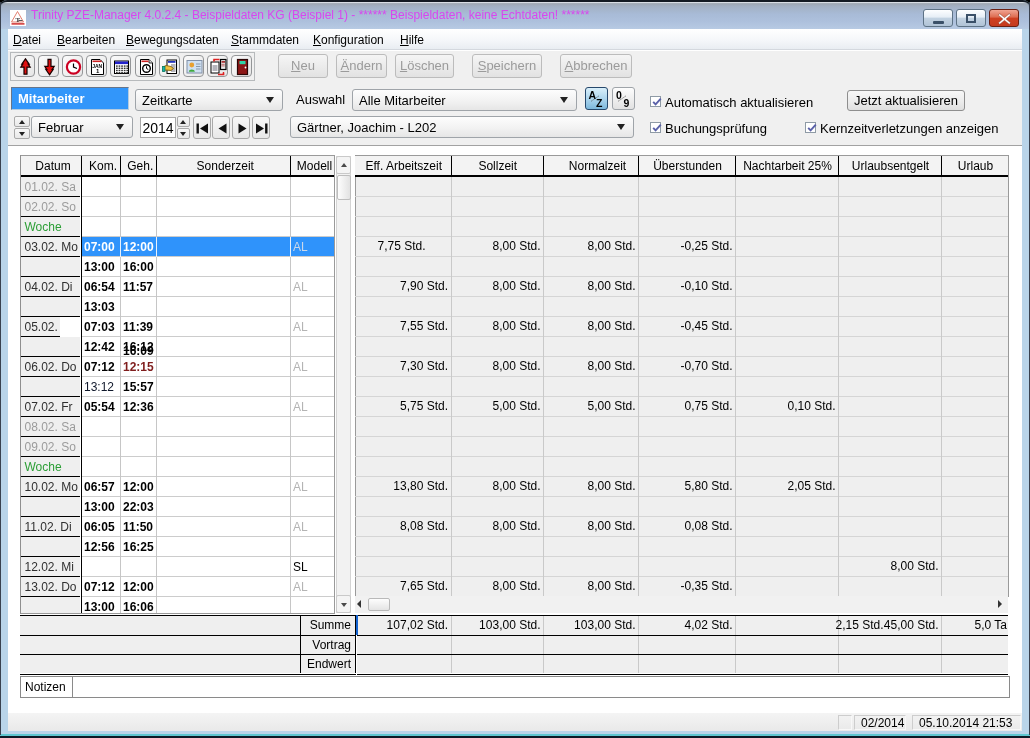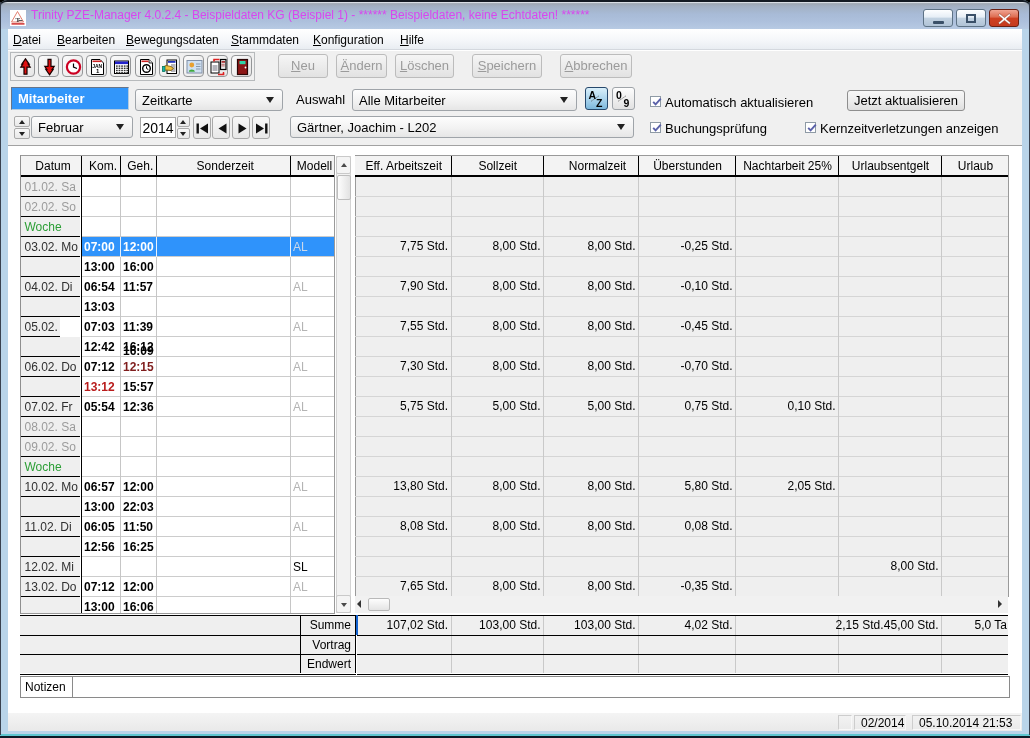--- a/index.html
+++ b/index.html
@@ -335,21 +335,21 @@
 <div class="a" style="left:73px;top:327.0px;width:253px;height:1px;background:#cccccc;"></div>
 <div class="a" style="left:76px;top:308.0px;height:20.0px;font-size:12px;font-weight:bold;color:#000;line-height:20.0px;overflow:hidden;">12:42</div>
 <div class="a" style="left:115px;top:308.0px;height:20.0px;font-size:12px;font-weight:bold;color:#000;line-height:20.0px;overflow:hidden;">16:12</div>
 <div class="a" style="left:12px;top:328.0px;width:60px;height:20.0px;background:#efefef;border-bottom:1px solid #000;font-size:12px;color:#303030;line-height:20.0px;padding-left:4.5px;white-space:nowrap;overflow:hidden;">06.02. Do</div>
 <div class="a" style="left:73px;top:347.0px;width:253px;height:1px;background:#cccccc;"></div>
 <div class="a" style="left:76px;top:328.0px;height:20.0px;font-size:12px;font-weight:bold;color:#000;line-height:20.0px;overflow:hidden;">07:12</div>
 <div class="a" style="left:115px;top:328.0px;height:20.0px;font-size:12px;font-weight:bold;color:#7f1d1d;line-height:20.0px;overflow:hidden;">12:15</div>
 <div class="a" style="left:285px;top:328.0px;font-size:12px;color:#b4b4b4;line-height:20.0px;">AL</div>
 <div class="a" style="left:12px;top:348.0px;width:60px;height:20.0px;background:#efefef;border-bottom:1px solid #000;font-size:12px;color:#303030;line-height:20.0px;padding-left:4.5px;white-space:nowrap;overflow:hidden;"></div>
 <div class="a" style="left:73px;top:367.0px;width:253px;height:1px;background:#cccccc;"></div>
-<div class="a" style="left:76px;top:348.0px;height:20.0px;font-size:12px;font-weight:bold;color:#b91c1c;line-height:20.0px;overflow:hidden;">13:12</div>
+<div class="a" style="left:76px;top:348.0px;height:20.0px;font-size:12px;font-weight:normal;color:#0f172a;line-height:20.0px;overflow:hidden;">13:12</div>
 <div class="a" style="left:115px;top:348.0px;height:20.0px;font-size:12px;font-weight:bold;color:#000;line-height:20.0px;overflow:hidden;">15:57</div>
 <div class="a" style="left:12px;top:368.0px;width:60px;height:20.0px;background:#efefef;border-bottom:1px solid #000;font-size:12px;color:#303030;line-height:20.0px;padding-left:4.5px;white-space:nowrap;overflow:hidden;">07.02. Fr</div>
 <div class="a" style="left:73px;top:387.0px;width:253px;height:1px;background:#cccccc;"></div>
 <div class="a" style="left:76px;top:368.0px;height:20.0px;font-size:12px;font-weight:bold;color:#000;line-height:20.0px;overflow:hidden;">05:54</div>
 <div class="a" style="left:115px;top:368.0px;height:20.0px;font-size:12px;font-weight:bold;color:#000;line-height:20.0px;overflow:hidden;">12:36</div>
 <div class="a" style="left:285px;top:368.0px;font-size:12px;color:#b4b4b4;line-height:20.0px;">AL</div>
 <div class="a" style="left:12px;top:388.0px;width:60px;height:20.0px;background:#efefef;border-bottom:1px solid #000;font-size:12px;color:#9b9b9b;line-height:20.0px;padding-left:4.5px;white-space:nowrap;overflow:hidden;">08.02. Sa</div>
 <div class="a" style="left:73px;top:407.0px;width:253px;height:1px;background:#cccccc;"></div>
 <div class="a" style="left:12px;top:408.0px;width:60px;height:20.0px;background:#efefef;border-bottom:1px solid #000;font-size:12px;color:#9b9b9b;line-height:20.0px;padding-left:4.5px;white-space:nowrap;overflow:hidden;">09.02. So</div>
 <div class="a" style="left:73px;top:427.0px;width:253px;height:1px;background:#cccccc;"></div>
@@ -435,21 +435,21 @@
 <div class="a" style="left:347px;top:487.0px;width:653px;height:1px;background:#d5d5d5;"></div>
 <div class="a" style="left:347px;top:507.0px;width:653px;height:1px;background:#d5d5d5;"></div>
 <div class="a" style="left:347px;top:527.0px;width:653px;height:1px;background:#d5d5d5;"></div>
 <div class="a" style="left:347px;top:547.0px;width:653px;height:1px;background:#d5d5d5;"></div>
 <div class="a" style="left:442.5px;top:148px;width:1px;height:419px;background:#c9c9c9;"></div>
 <div class="a" style="left:535px;top:148px;width:1px;height:419px;background:#c9c9c9;"></div>
 <div class="a" style="left:630px;top:148px;width:1px;height:419px;background:#c9c9c9;"></div>
 <div class="a" style="left:727px;top:148px;width:1px;height:419px;background:#c9c9c9;"></div>
 <div class="a" style="left:830px;top:148px;width:1px;height:419px;background:#c9c9c9;"></div>
 <div class="a" style="left:933px;top:148px;width:1px;height:419px;background:#c9c9c9;"></div>
-<div class="num" style="left:347px;top:208.0px;width:93.0px;">7,75 Std.</div>
+<div class="num" style="left:347px;top:208.0px;width:93.0px;text-align:center;">7,75 Std.</div>
 <div class="num" style="left:442.5px;top:208.0px;width:90.0px;">8,00 Std.</div>
 <div class="num" style="left:535px;top:208.0px;width:92.5px;">8,00 Std.</div>
 <div class="num" style="left:630px;top:208.0px;width:94.5px;">-0,25 Std.</div>
 <div class="num" style="left:347px;top:248.0px;width:93.0px;">7,90 Std.</div>
 <div class="num" style="left:442.5px;top:248.0px;width:90.0px;">8,00 Std.</div>
 <div class="num" style="left:535px;top:248.0px;width:92.5px;">8,00 Std.</div>
 <div class="num" style="left:630px;top:248.0px;width:94.5px;">-0,10 Std.</div>
 <div class="num" style="left:347px;top:288.0px;width:93.0px;">7,55 Std.</div>
 <div class="num" style="left:442.5px;top:288.0px;width:90.0px;">8,00 Std.</div>
 <div class="num" style="left:535px;top:288.0px;width:92.5px;">8,00 Std.</div>

